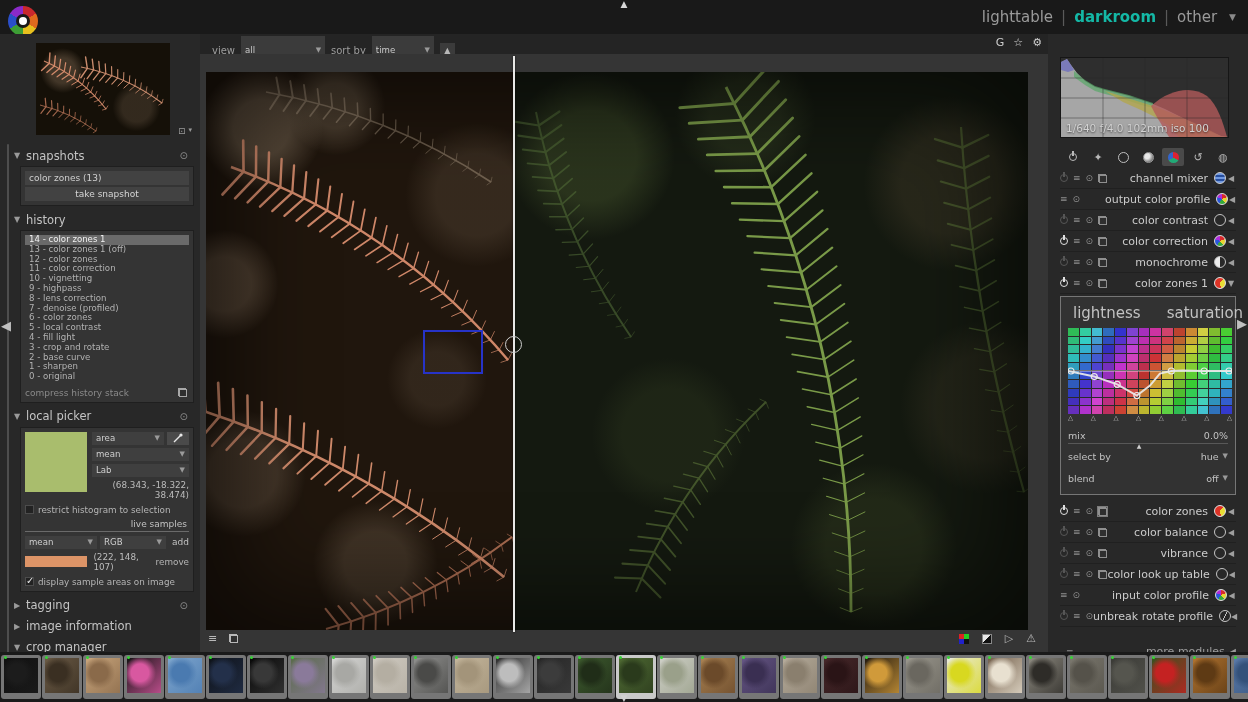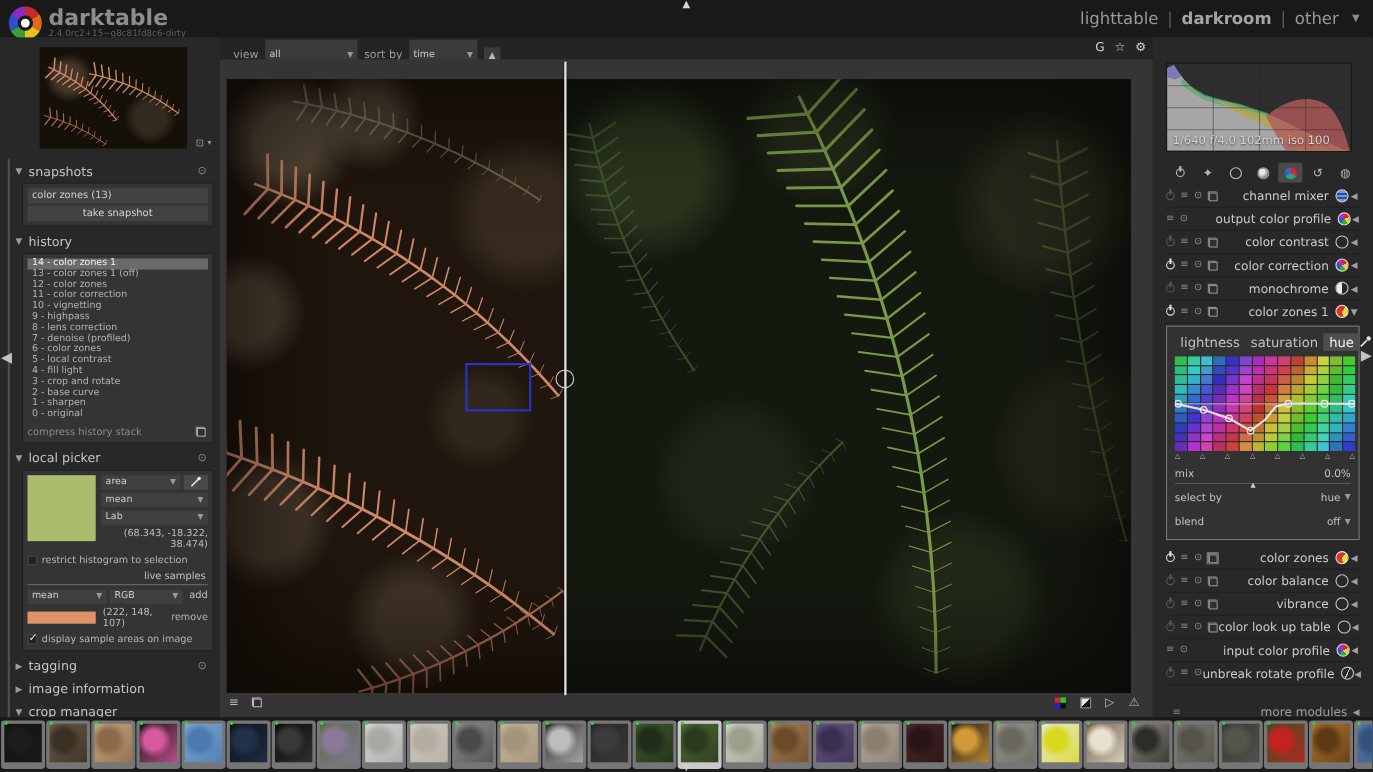--- a/index.html
+++ b/index.html
@@ -16,21 +16,21 @@
   .logo-wrap { position:absolute; left:8px; top:6px; display:flex; align-items:flex-start; }
   .logo-icon { width:30px; height:30px; border-radius:50%;
     background:conic-gradient(#c9282d 0 60deg,#e06a1e 60deg 120deg,#e8c01e 120deg 180deg,#3d9e35 180deg 240deg,#2a4fc9 240deg 300deg,#8b2ac9 300deg 360deg);
     position:relative; }
   .logo-icon::after { content:""; position:absolute; left:11px; top:11px; width:8px; height:8px; border-radius:50%; background:#fff; box-shadow:0 0 0 3px #191919; }
   .logo-text { margin-left:6px; }
   .logo-name { font-size:20px; font-weight:bold; color:#8d8d8d; line-height:20px; }
   .logo-version { font-size:8px; color:#5f5f5f; }
   .views { position:absolute; right:12px; top:8px; font-size:15px; color:#7a7a7a; display:flex; align-items:center; gap:8px; }
   .views .view-item { cursor:pointer; color:#9a9a9a; }
-  .views .view-item.active { color:#a3a3a3; font-weight:bold; }
+  .views .view-item.active { color:#14b8a6; font-weight:bold; }
   .views .sep { color:#5a5a5a; }
   .views .dd { font-size:9px; color:#8a8a8a; margin-left:4px; }
   
   .edge-arrow { position:absolute; color:#c0c0c0; font-size:13px; cursor:pointer; z-index:40; }
   
   .left-panel { position:absolute; left:0; top:34px; width:200px; height:618px; background:#282828; }
   .lp-scroll { position:absolute; left:7px; top:110px; width:2px; height:510px; background:#4e4e4e; border-radius:2px; }
   .preview-box { position:absolute; left:36px; top:9px; width:134px; height:92px; background:#151008; overflow:hidden;
     background-image:radial-gradient(circle at 20% 30%, rgba(150,125,100,.35) 0 10%, transparent 18%),
                      radial-gradient(circle at 75% 70%, rgba(120,100,80,.3) 0 12%, transparent 20%); }
@@ -136,21 +136,21 @@
   .mod-label { flex:1; text-align:right; color:#cbcbcb; font-size:11px; padding-right:6px; white-space:nowrap; cursor:pointer; }
   .badge { width:12px; height:12px; border-radius:50%; flex:none; }
   .badge-outline { border:1.2px solid #c4c4c4; }
   .badge-multicolor { background:conic-gradient(#d92a2a 0 70deg,#e8d231 70deg 140deg,#35a93a 140deg 215deg,#2a57d9 215deg 290deg,#b02ad9 290deg 360deg); border:1px solid #dcdcdc; }
   .badge-mixer { border:1.2px solid #cfcfcf; background:repeating-linear-gradient(180deg,#6f98e0 0 2px,#274e9e 2px 4px); }
   .badge-half { border:1.2px solid #c4c4c4; background:linear-gradient(90deg,#ececec 0 50%, transparent 50%); }
   .badge-redyellow { background:conic-gradient(from 40deg,#e8dd35 0 130deg,#dd3326 130deg 360deg); border:1px solid #e6e6e6; }
   .badge-halfline { border:1.2px solid #c4c4c4; background:linear-gradient(115deg, transparent 0 46%, #c4c4c4 46% 54%, transparent 54%); }
   .mod-arrow { width:10px; text-align:center; color:#9f9f9f; font-size:8px; cursor:pointer; }
   .mod-expanded { border:1px solid #767676; background:#323232; padding:6px 7px 8px; margin:2px 0 6px; }
-  .cz-tabs { display:flex; align-items:flex-end; gap:0; font-size:12px; color:#c2c2c2; margin-bottom:5px; }
+  .cz-tabs { display:flex; align-items:flex-end; gap:16px; font-size:15px; color:#c2c2c2; margin-bottom:5px; }
   .cz-tab { padding:1px 5px; cursor:pointer; }
   .cz-tab.active { background:#4e4e4e; color:#f0f0f0; }
   .cz-picker { margin-left:auto; cursor:pointer; }
   .cz-gridwrap { position:relative; width:164px; height:86px; }
   .cz-grid { position:absolute; inset:0; display:grid; grid-template-columns:repeat(14,1fr); grid-template-rows:repeat(10,1fr); gap:1px; background:#2a2a2a; }
   .cz-grid i { display:block; }
   .cz-curve { position:absolute; inset:0; z-index:3; }
   .cz-marks { display:flex; justify-content:space-between; width:164px; color:#bdbdbd; font-size:6.5px; line-height:7px; margin-top:1px; }
   .bh-row { position:relative; display:flex; justify-content:space-between; align-items:center; height:16px; font-size:9.5px; color:#c2c2c2; }
   .bh-row.slider { border-bottom:1px solid #585858; }
@@ -171,24 +171,20 @@
 </style>
 </head>
 <body>
 
 <div id="app">
 
   <div class="top-bar">
     <div class="collapse-top">▲</div>
     <div class="logo-wrap">
       <div class="logo-icon"></div>
-      <div class="logo-text">
-        <div class="logo-name">darktable</div>
-        <div class="logo-version">2.4.0rc2+15~g8c81fd8c6-dirty</div>
-      </div>
     </div>
     <div class="views">
         <span class="view-item">lighttable</span>
         <span class="sep">|</span>
         <span class="view-item active">darkroom</span>
         <span class="sep">|</span>
         <span class="view-item">other</span>
         <span class="dd">▼</span>
       </div>
   </div>

